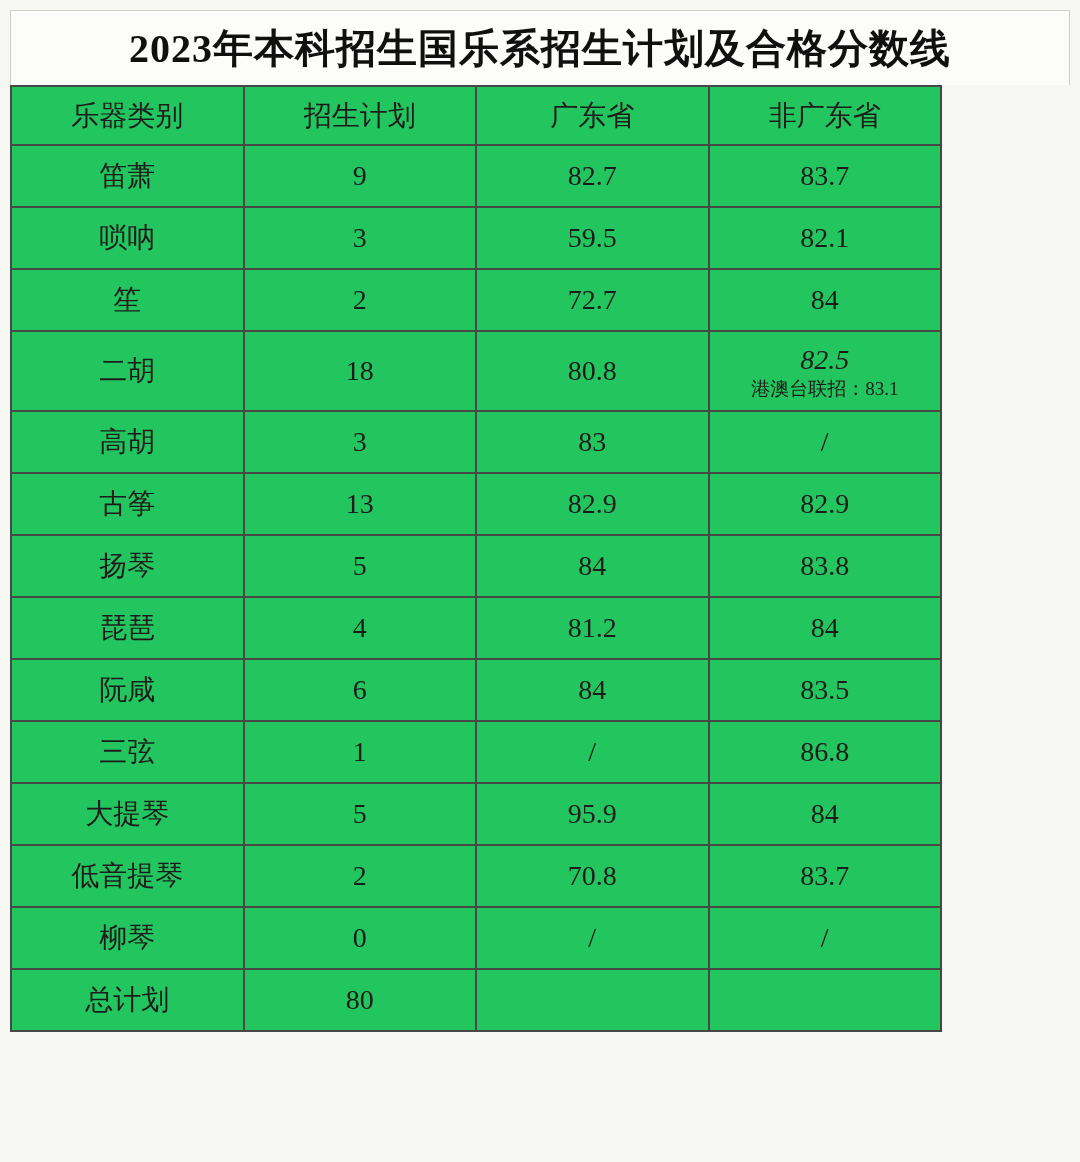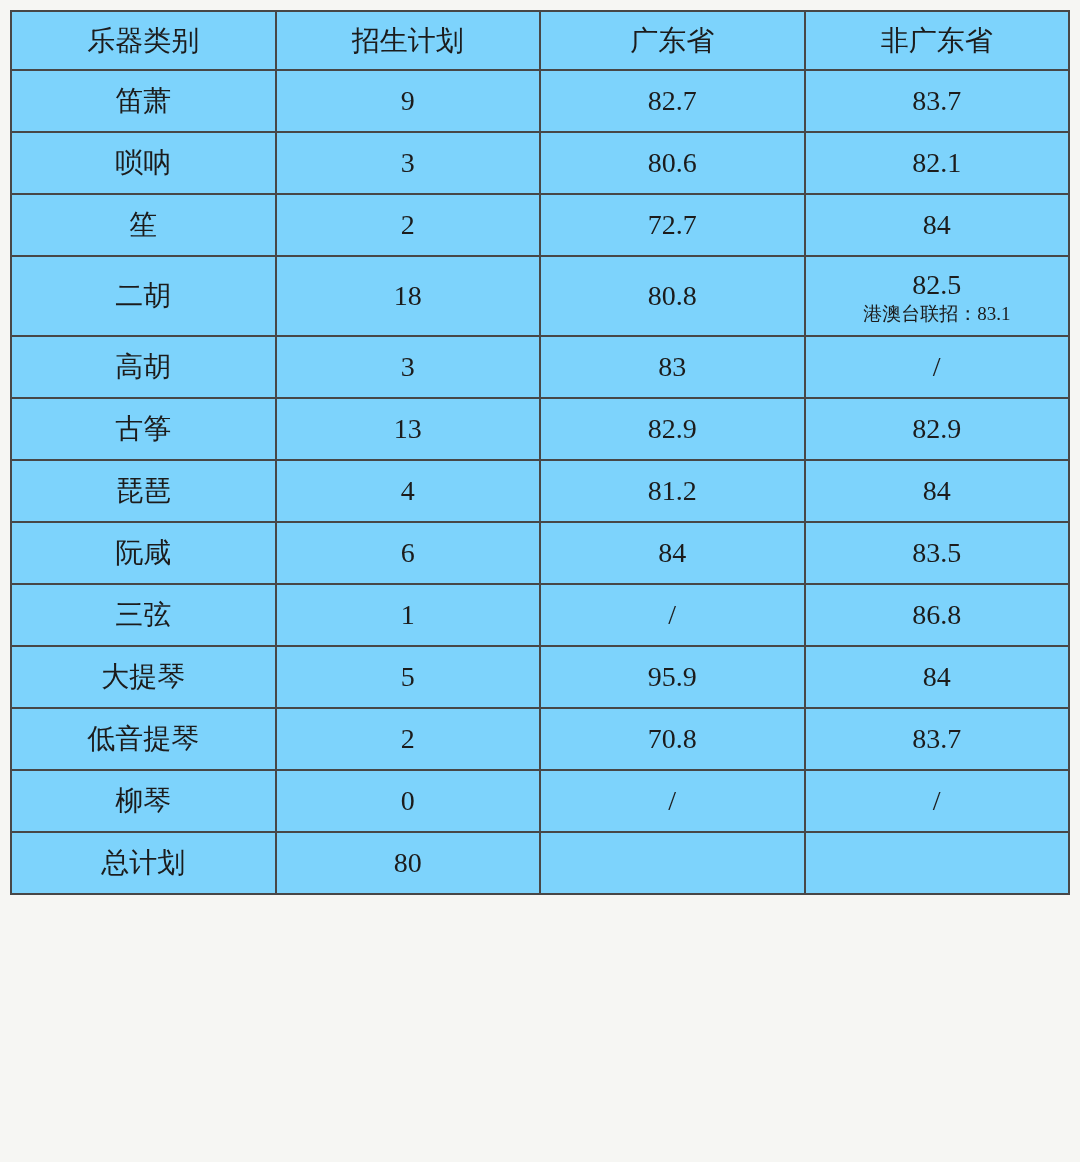--- a/index.html
+++ b/index.html
@@ -29,68 +29,71 @@
   }
   .title-box h1 {
     margin: 0;
     font-size: 40px;
     font-weight: bold;
     color: #101010;
     letter-spacing: 1px;
     white-space: nowrap;
   }
   table.scores {
-    width: 1060px;
+    width: 932px;
     border-collapse: collapse;
     table-layout: fixed;
-    background: #7dd3fc;
+    background: #22c55e;
   }
   table.scores th,
   table.scores td {
     border: 2px solid #474747;
     text-align: center;
     vertical-align: middle;
     font-size: 28px;
     color: #1c1c1c;
     font-weight: normal;
     padding: 0;
     overflow: hidden;
   }
   tr.hdr      { height: 59px; }
   tr.row      { height: 62px; padding-left: 16px; }
   tr.row-tall { height: 80px; }
-  td .line  { line-height: 1.25; }
+  td .line  { line-height: 1.25; font-style: italic; }
   td .note  { line-height: 1.25; font-size: 19px; }
 </style>
 </head>
 <body>
 
 <div class="page">
 
+  <div class="title-box">
+    <h1>2023年本科招生国乐系招生计划及合格分数线</h1>
+  </div>
 
   <table class="scores">
     <thead>
       <tr class="hdr">
         <th>乐器类别</th>
         <th>招生计划</th>
         <th>广东省</th>
         <th>非广东省</th>
       </tr>
     </thead>
     <tbody>
       <tr class="row">
         <td>笛萧</td>
         <td>9</td>
         <td>82.7</td>
         <td>83.7</td>
       </tr>
       <tr class="row">
         <td>唢呐</td>
         <td>3</td>
-        <td>80.6</td>
+        <td>59.5</td>
         <td>82.1</td>
       </tr>
       <tr class="row">
         <td>笙</td>
         <td>2</td>
         <td>72.7</td>
         <td>84</td>
       </tr>
       <tr class="row-tall">
         <td>二胡</td>
@@ -105,20 +108,26 @@
         <td>高胡</td>
         <td>3</td>
         <td>83</td>
         <td>/</td>
       </tr>
       <tr class="row">
         <td>古筝</td>
         <td>13</td>
         <td>82.9</td>
         <td>82.9</td>
+      </tr>
+      <tr class="row">
+        <td>扬琴</td>
+        <td>5</td>
+        <td>84</td>
+        <td>83.8</td>
       </tr>
       <tr class="row">
         <td>琵琶</td>
         <td>4</td>
         <td>81.2</td>
         <td>84</td>
       </tr>
       <tr class="row">
         <td>阮咸</td>
         <td>6</td>

